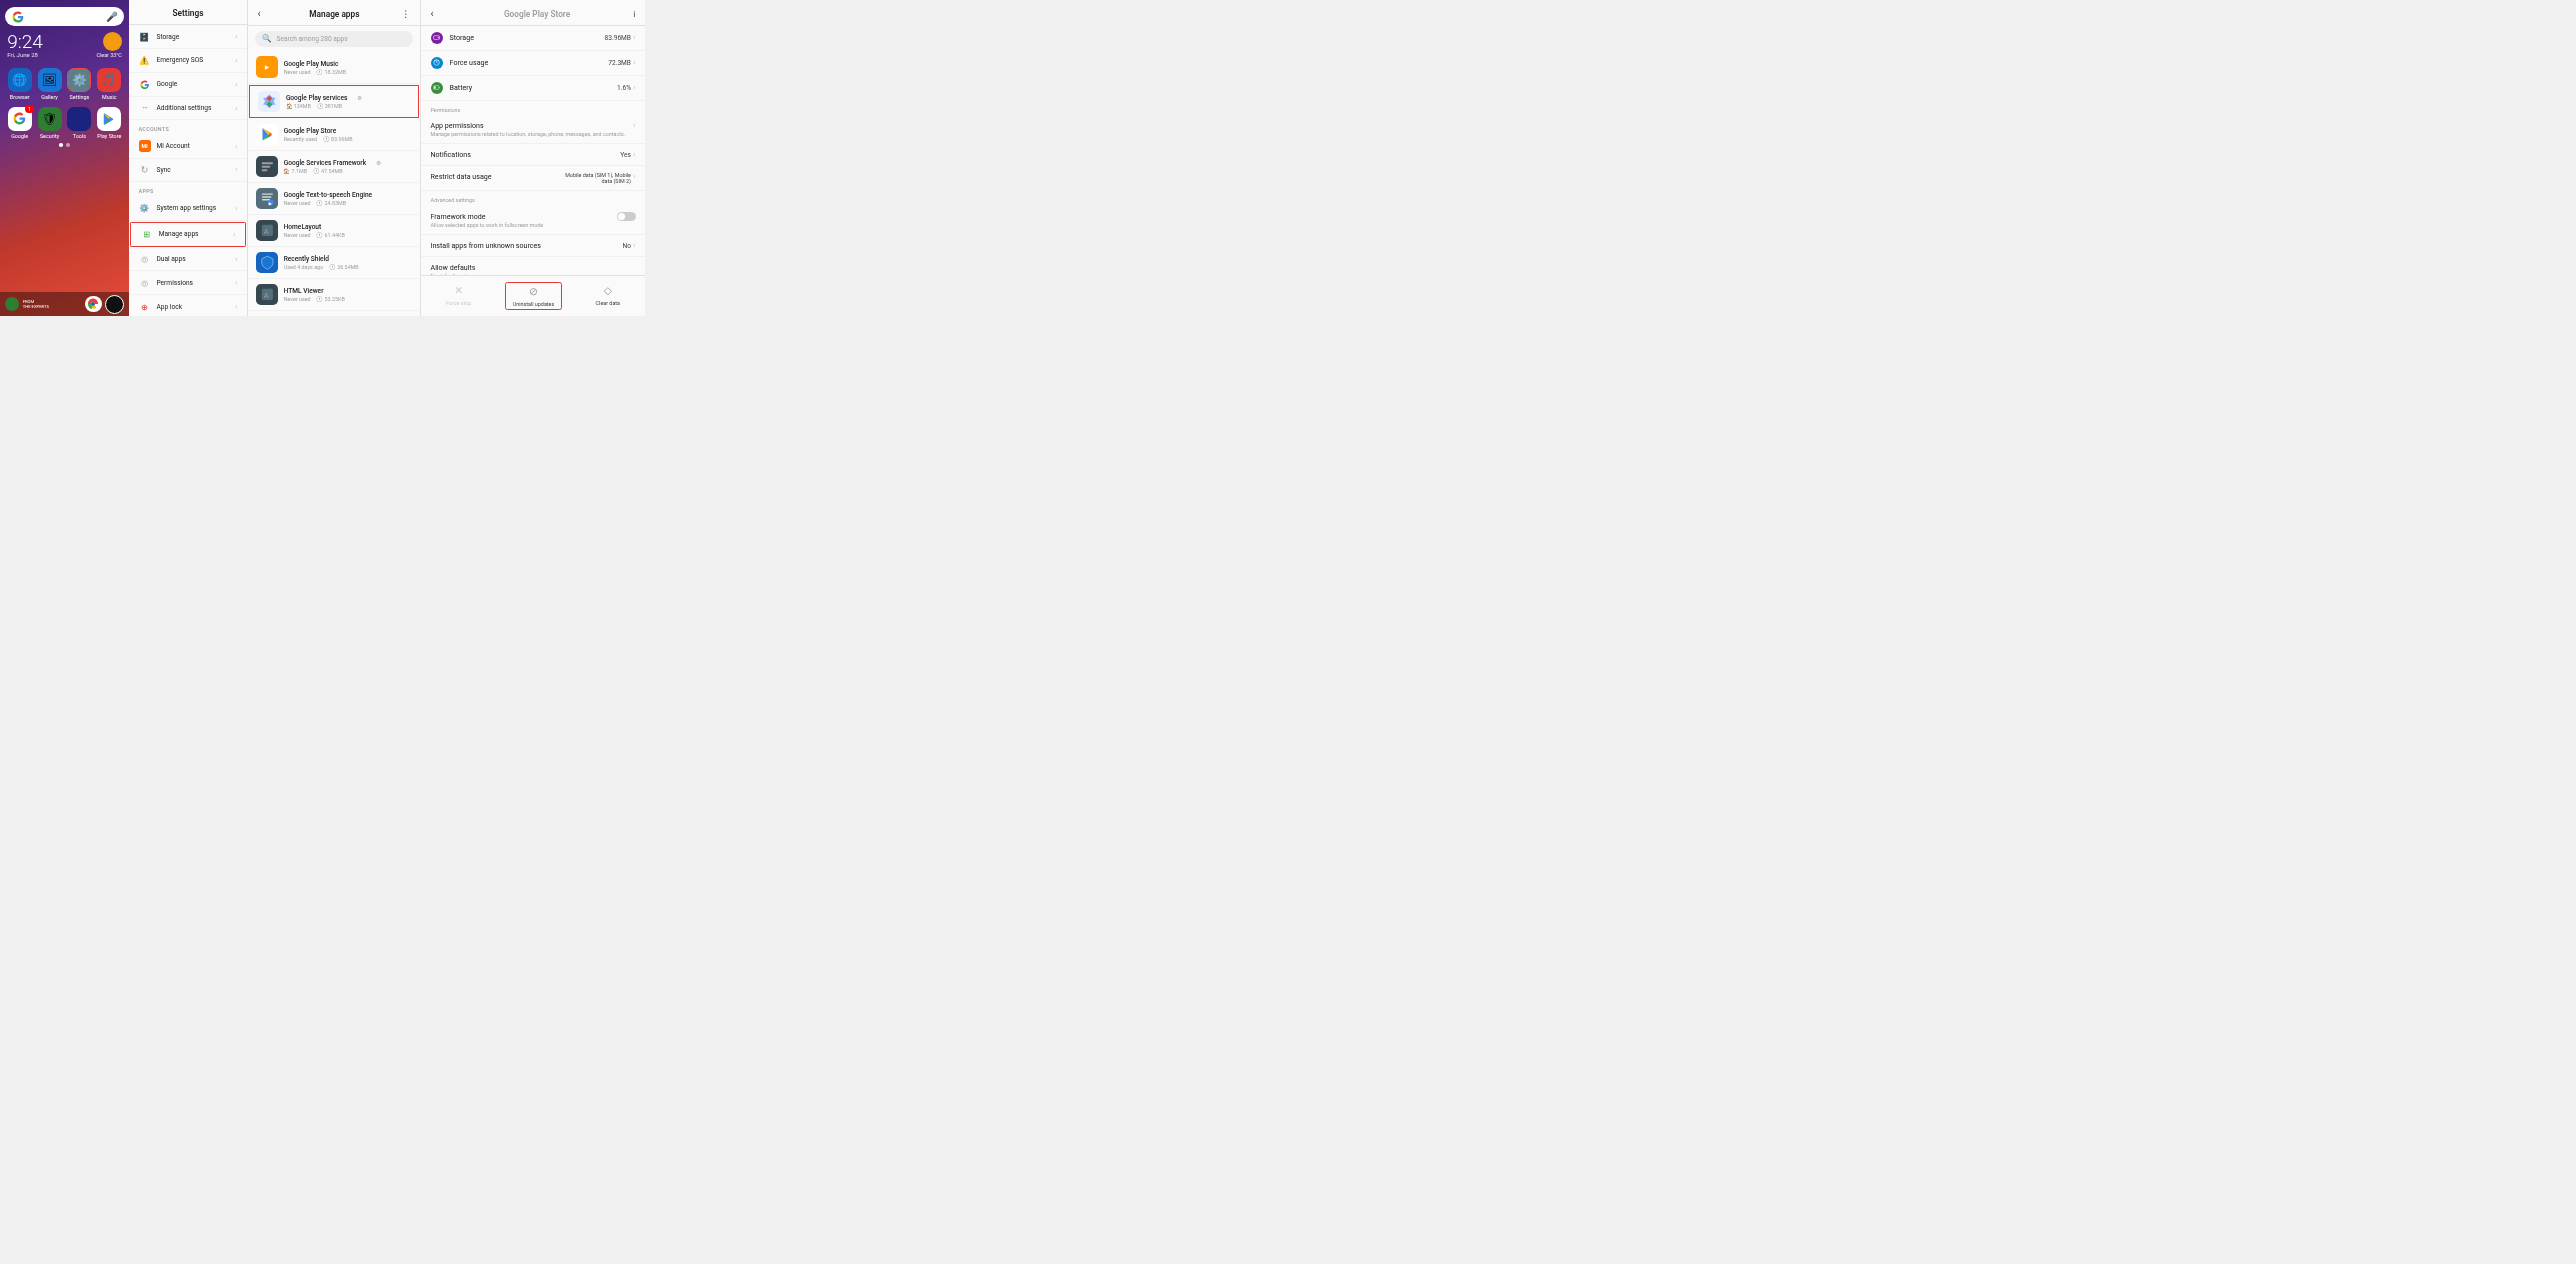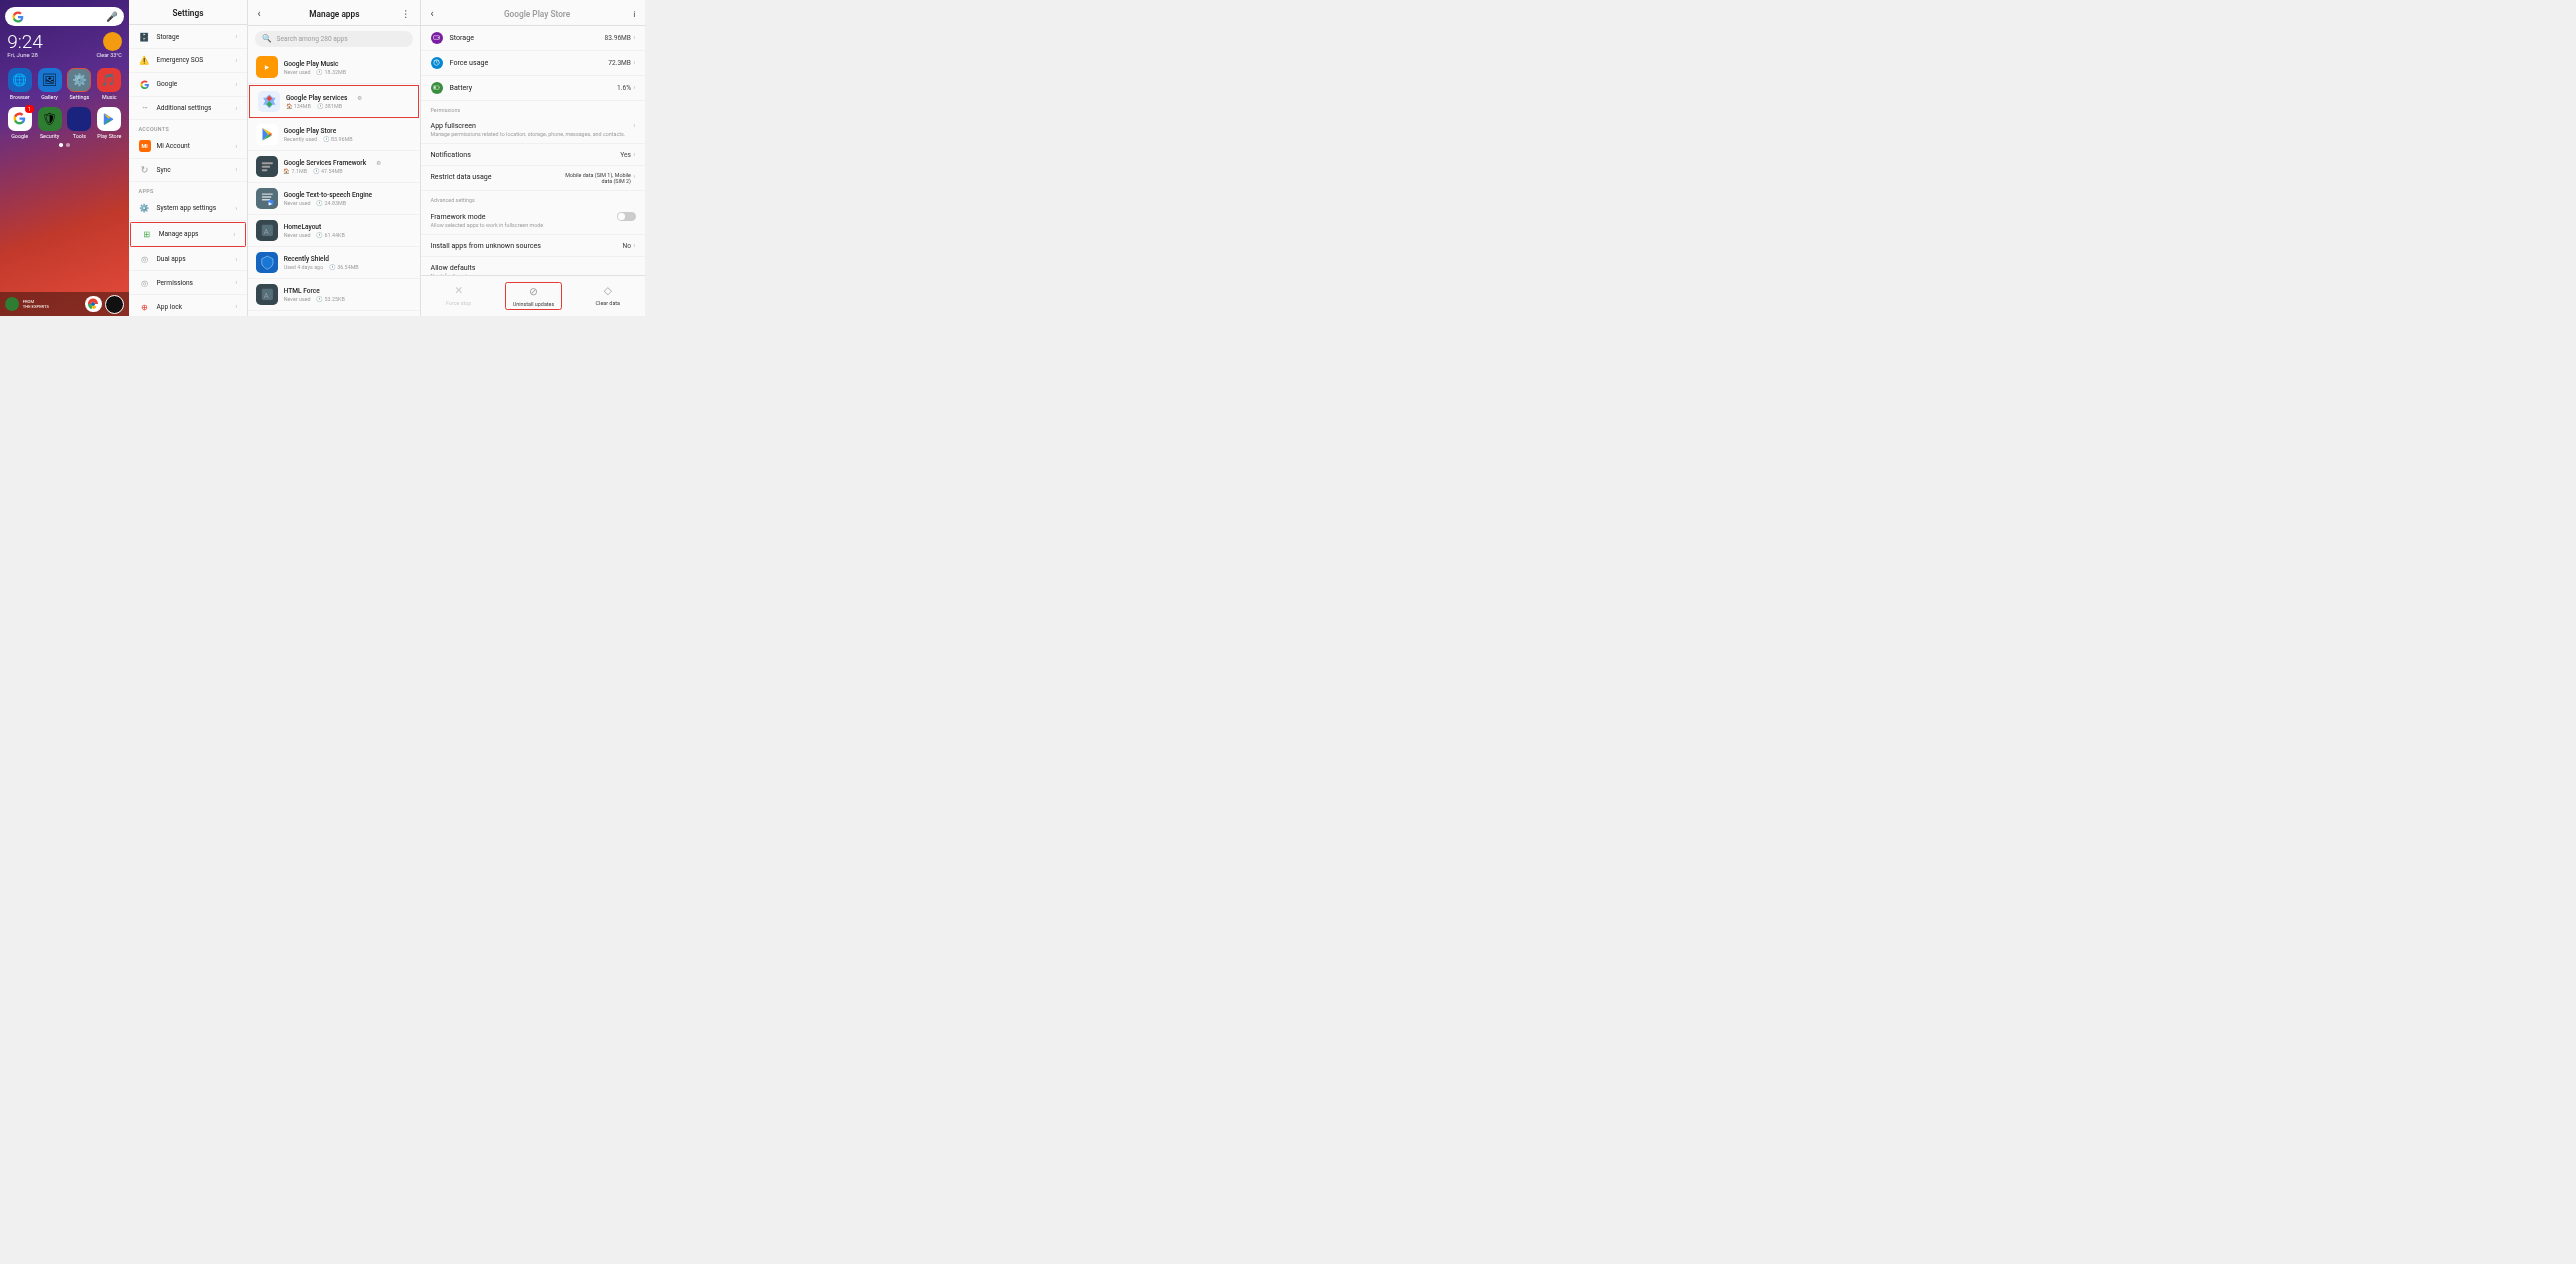--- a/index.html
+++ b/index.html
@@ -763,21 +763,21 @@
 
     <div class="app-list-item">
       <div class="app-list-icon" style="background:#37474f;">
         <svg width="16.7" height="16.7" viewBox="0 0 24 24" style="font-size:18px">
             <rect width="24" height="24" rx="3" fill="#37474f"></rect>
             <rect x="4" y="4" width="16" height="16" rx="2" fill="#546e7a"></rect>
             <text x="7" y="17" fill="#9e9e9e" font-size="11">A</text>
           </svg>
       </div>
       <div class="app-list-info">
-        <div class="app-list-name">HTML Force</div>
+        <div class="app-list-name">HTML Viewer</div>
         <div class="app-list-meta">
           <span class="app-meta-item">Never used</span>
           <span class="app-meta-item">🕐 <span>53.25KB</span></span>
         </div>
       </div>
     </div>
 
     <div class="app-list-item">
       <div class="app-list-icon" style="background:#e0e0e0;">
         <svg width="16.7" height="16.7" viewBox="0 0 24 24" style="font-size:18px">
@@ -837,21 +837,21 @@
       </div>
       <span class="detail-label">Battery</span>
       <span class="detail-value">1.6%</span>
       <span class="chevron-right">›</span>
     </div>
 
     <div class="detail-section-label">Permissions</div>
 
     <div class="detail-item-multi">
       <div class="detail-item-multi-row">
-        <span class="detail-main-label">App fullscreen</span>
+        <span class="detail-main-label">App permissions</span>
         <span class="chevron-right">›</span>
       </div>
       <div class="detail-sub-label">Manage permissions related to location, storage, phone, messages, and contacts.</div>
     </div>
 
     <div class="detail-item">
       <span class="detail-label">Notifications</span>
       <span class="detail-value">Yes</span>
       <span class="chevron-right">›</span>
     </div>

